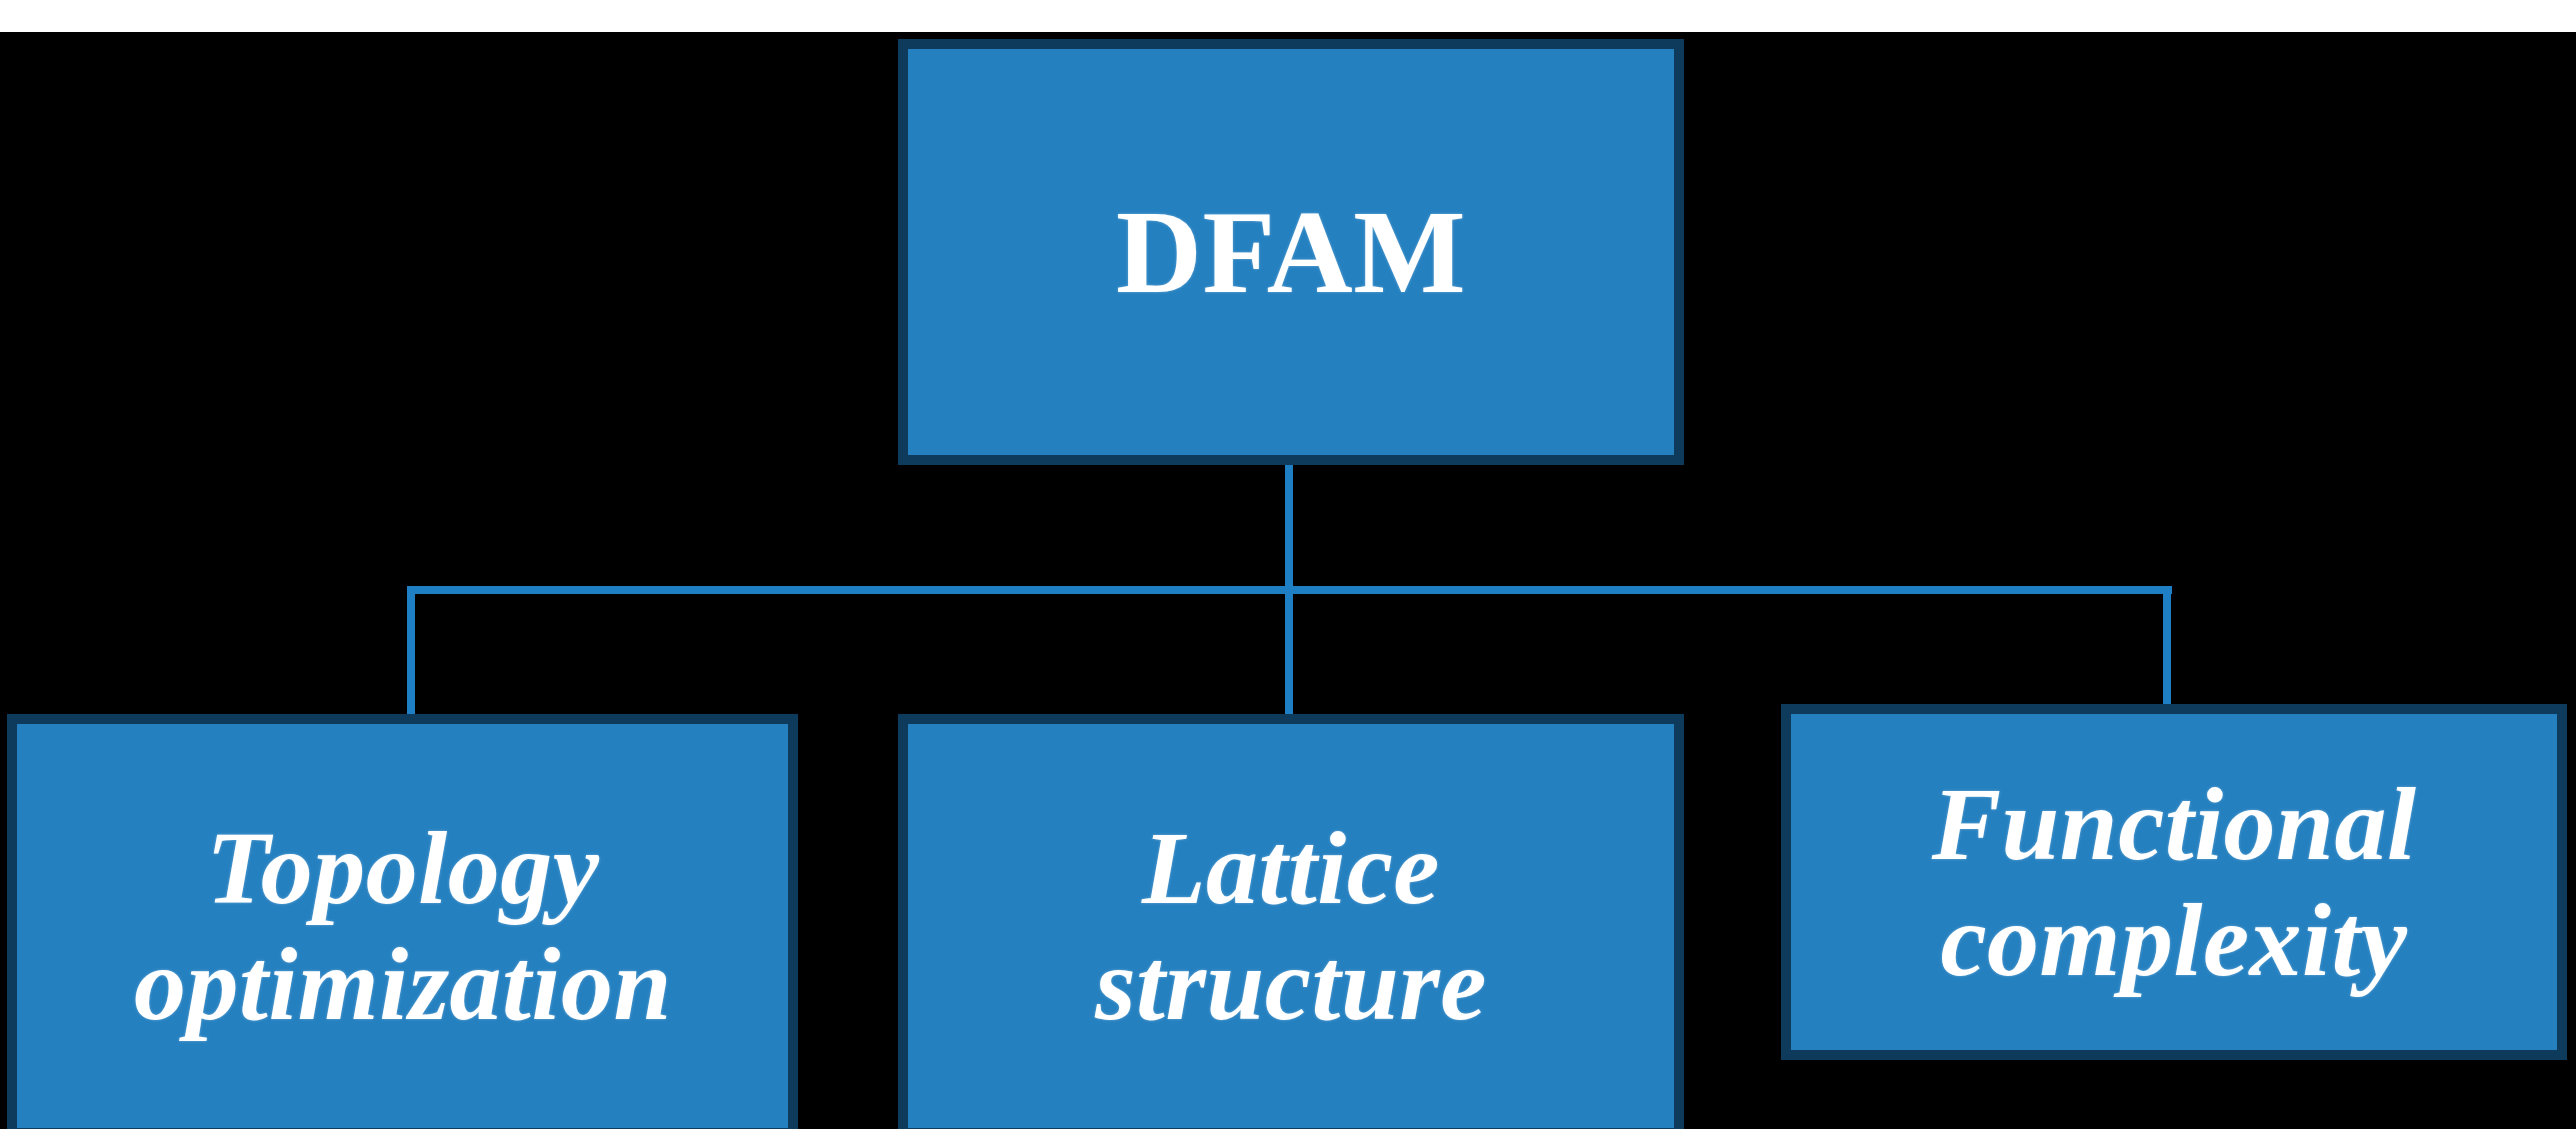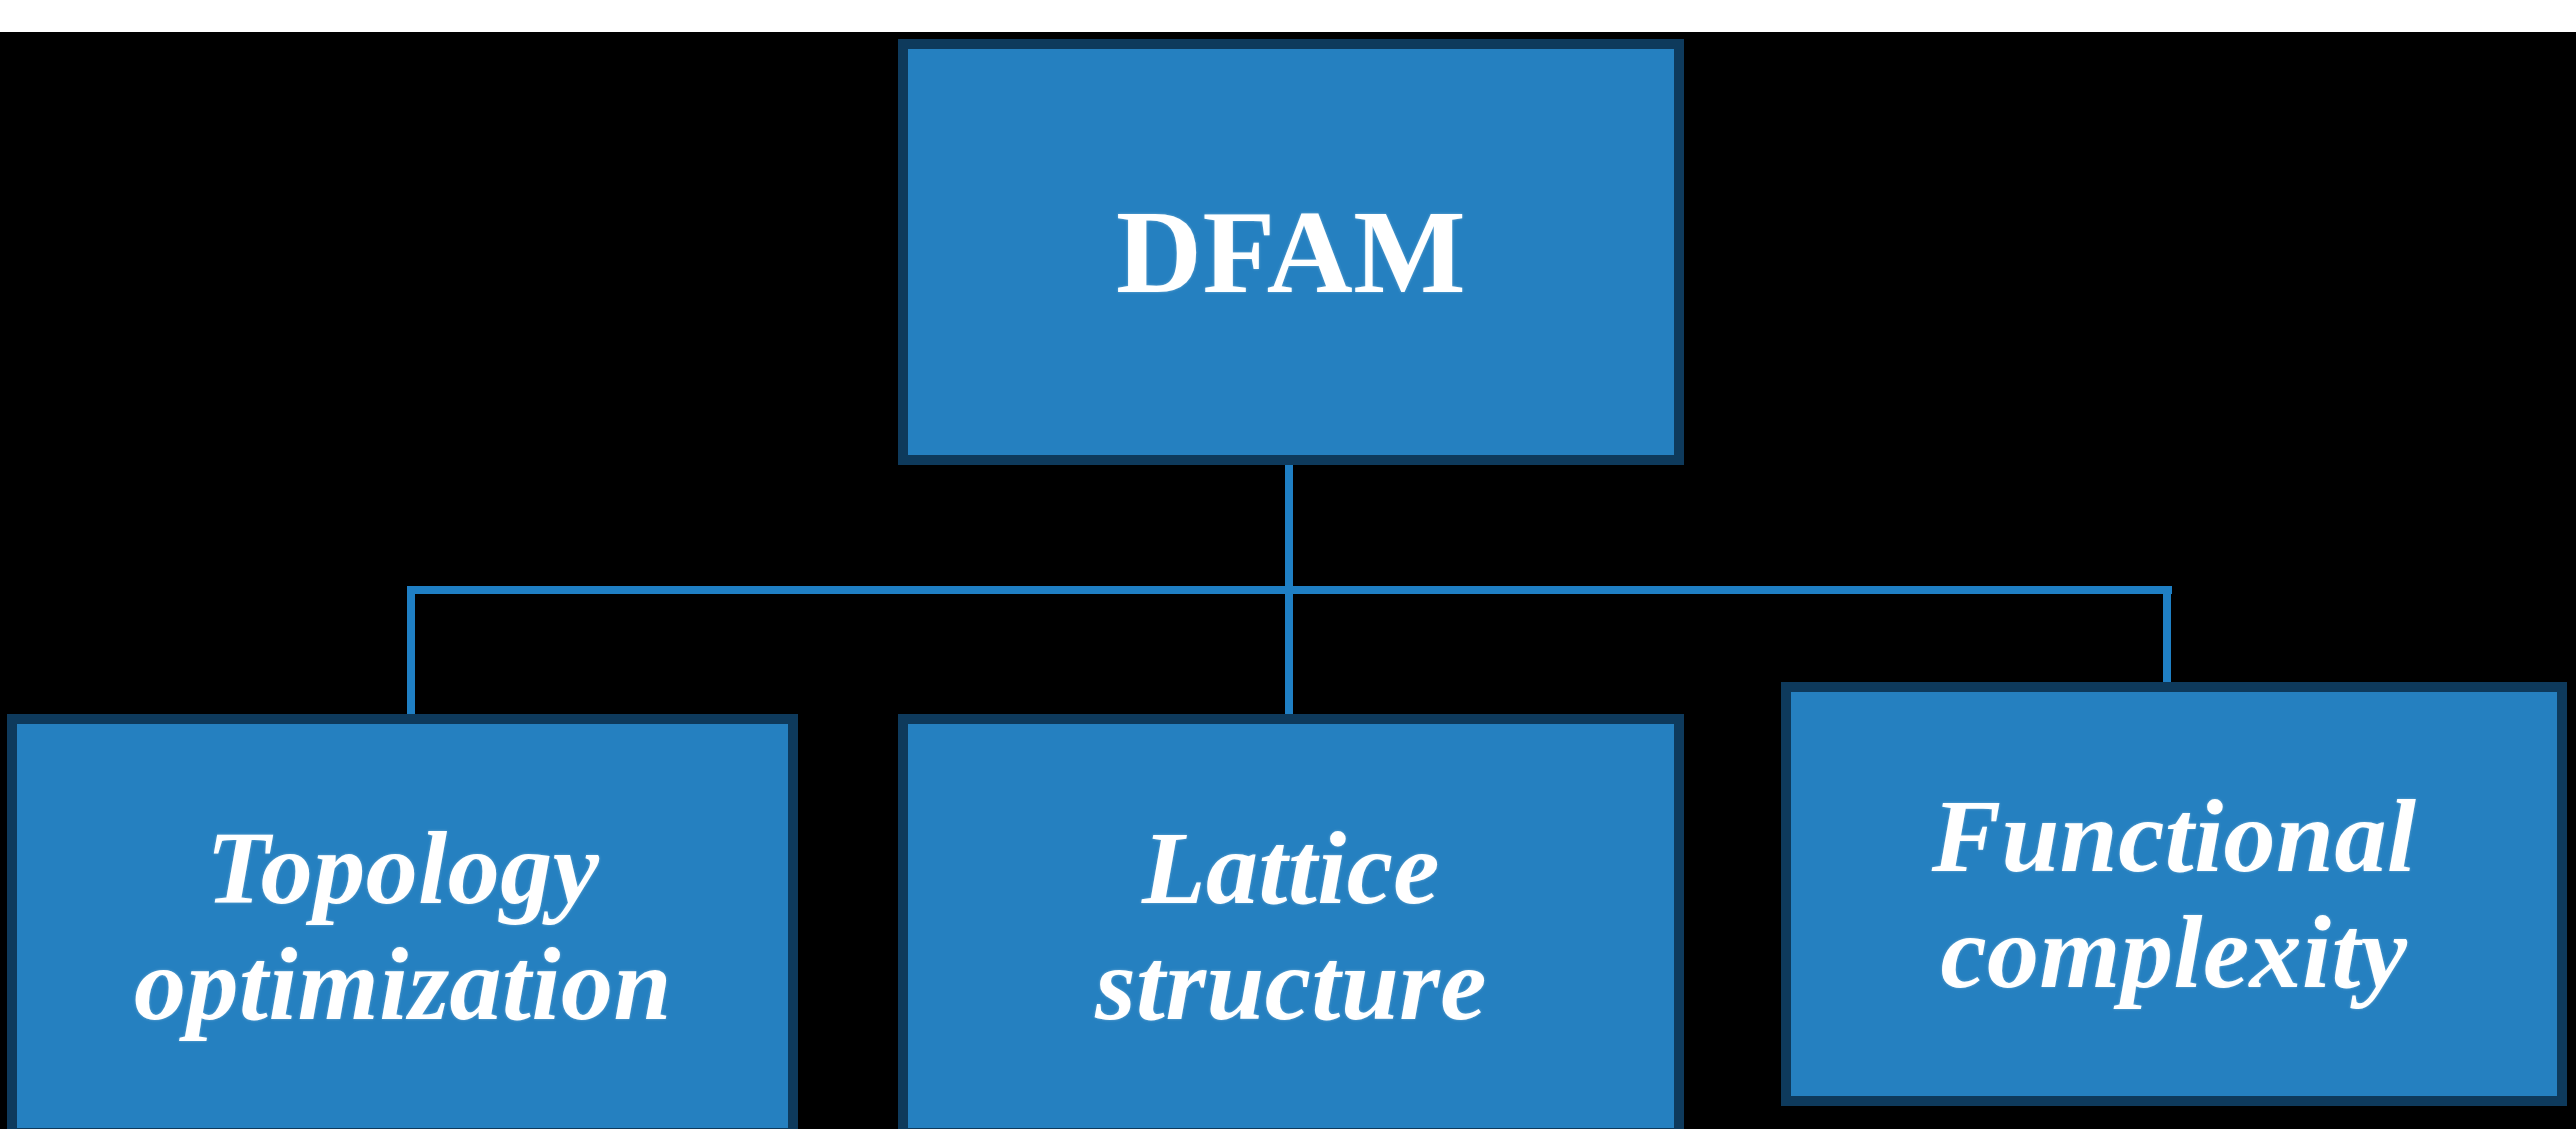--- a/index.html
+++ b/index.html
@@ -75,23 +75,23 @@
     height: 424px;
   }
   #node-child-1 {
     left: 898px;
     top: 682px;
     width: 786px;
     height: 424px;
   }
   #node-child-2 {
     left: 1781px;
-    top: 650px;
+    top: 672px;
     width: 786px;
-    height: 424px;
+    height: 356px;
   }
   .child-box .node-label {
     font-size: 104px;
     font-style: italic;
   }
 </style>
 </head>
 <body>
 
 <div id="diagram-canvas" style="background: #000000; margin-top: 32px;">

